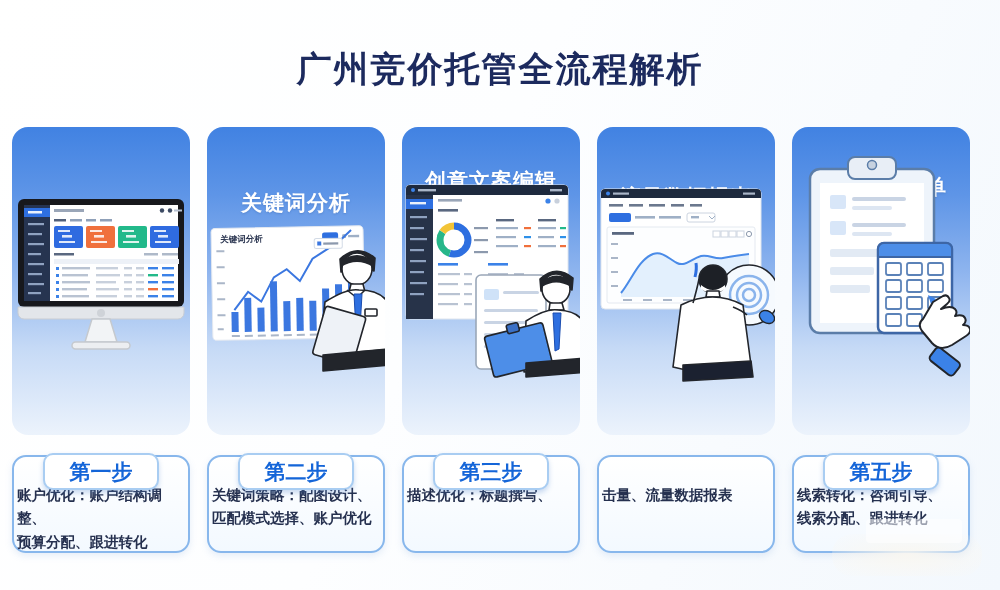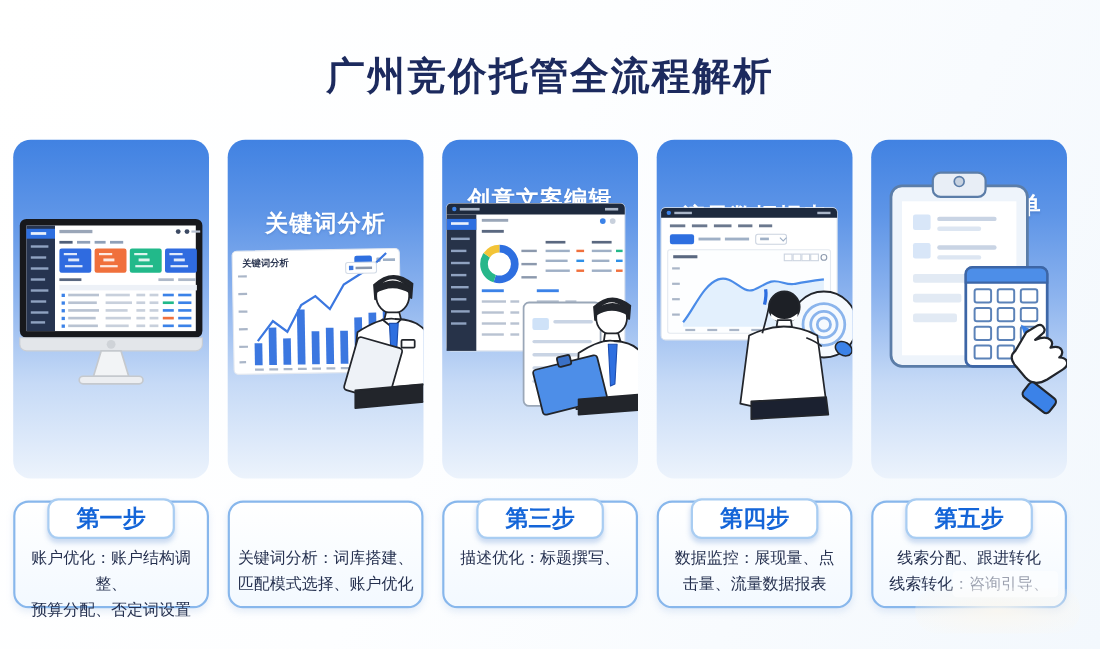--- a/index.html
+++ b/index.html
@@ -31,22 +31,22 @@
     border:2px solid #88b7ec;border-radius:14px;
     box-shadow:0 3px 7px rgba(120,160,215,.18);
   }
   .badge{
     position:absolute;top:-18px;left:50%;transform:translateX(-50%);
     width:112px;height:33px;background:#ffffff;border:2px solid #a9cdf2;border-radius:10px;
     box-shadow:0 3px 5px rgba(90,140,210,.30);
     color:#1465d8;font-size:21px;font-weight:bold;text-align:center;line-height:33px;z-index:2;margin-top:16px;
   }
   .desc-text{
-    position:absolute;top:40px;left:3px;right:3px;text-align:center;
-    font-size:14.5px;font-weight:normal;color:#25304f;line-height:1.62;
+    position:absolute;top:27px;left:3px;right:3px;
+    font-size:14.5px;font-weight:bold;color:#25304f;line-height:1.62;
   }
   .smudge{
     position:absolute;right:6px;bottom:8px;width:96px;height:24px;
     background:rgba(255,255,255,0.55);border-radius:4px;z-index:3;
   }
   .corner-watermark{
     position:absolute;right:18px;bottom:14px;width:150px;height:42px;
     background:radial-gradient(ellipse at center,rgba(250,247,240,0.9),rgba(250,247,240,0));
     border-radius:20px;
   }
@@ -168,21 +168,21 @@
           <circle cx="89" cy="186" r="4" fill="#cfd3d8"></circle>
           <polygon points="80,192 98,192 105,215 73,215" fill="#f2f4f6" stroke="#c5c9ce" stroke-width="1.5"></polygon>
           <rect x="60" y="215" width="58" height="7" rx="3.5" fill="#eceef1" stroke="#c5c9ce" stroke-width="1.5"></rect>
         </svg>
       </div>
       <div class="step-wrap">
         <div class="badge">第一步</div>
         <div class="desc-card">
           <div class="desc-text">
             <div>账户优化：账户结构调整、</div>
-            <div>预算分配、否定词设置</div>
+            <div>预算分配、跟进转化</div>
           </div>
         </div>
       </div>
     </div>
 
     <div class="col">
       <div class="illus-card">
         <div class="card-title ct2">关键词分析</div>
         <svg class="illus" width="178" height="308" viewBox="0 0 178 308">
 
@@ -243,23 +243,24 @@
             <polygon points="147,167 155,167 153,202 149,204" fill="#2e6fe0" stroke="#1b4db0" stroke-width="1"></polygon>
             <rect x="158" y="182" width="12" height="7" rx="1" fill="#ffffff"></rect>
             <g transform="rotate(16 134 206)">
               <rect x="112" y="184" width="42" height="50" rx="3" fill="#eef2f7"></rect>
             </g>
             <path d="M116,228 l64,-6 2,16 -66,6 z" fill="#22252b"></path>
           </g>
         </svg>
       </div>
       <div class="step-wrap">
+        <div class="badge">第二步</div>
         <div class="desc-card">
           <div class="desc-text">
-            <div>关键词分析：词库搭建、</div>
+            <div>关键词策略：配图设计、</div>
             <div>匹配模式选择、账户优化</div>
           </div>
         </div>
       </div>
     </div>
 
     <div class="col">
       <div class="illus-card">
         <div class="card-title ct3">创意文案编辑</div>
         <svg class="illus" width="178" height="308" viewBox="0 0 178 308">
@@ -438,24 +439,22 @@
             <path d="M110,164 l12,0 1,6 -14,0 z" fill="#ffffff"></path>
             <path d="M84,178 q32,-16 62,0 l8,60 q-40,12 -78,2 z" fill="#ffffff"></path>
             <path d="M96,176 q4,-14 6,-24" fill="none"></path>
             <path d="M98,150 q2,-8 1,-14" fill="none" stroke="#2e6fe0" stroke-width="3"></path>
             <path d="M136,180 q10,4 14,8" fill="none"></path>
             <path d="M86,238 l68,-4 2,16 -70,4 z" fill="#1b2130"></path>
           </g>
         </svg>
       </div>
       <div class="step-wrap">
-        <div class="badge">第四步</div>
         <div class="desc-card">
           <div class="desc-text">
-            <div>数据监控：展现量、点</div>
             <div>击量、流量数据报表</div>
           </div>
         </div>
       </div>
     </div>
 
     <div class="col">
       <div class="illus-card">
         <div class="card-title ct5">客户线索表单</div>
         <svg class="illus" width="178" height="308" viewBox="0 0 178 308">
@@ -501,22 +500,22 @@
             <g transform="rotate(38 152 234)">
               <rect x="138" y="226" width="30" height="16" rx="4" fill="#3b82e8"></rect>
             </g>
           </g>
         </svg>
       </div>
       <div class="step-wrap">
         <div class="badge">第五步</div>
         <div class="desc-card">
           <div class="desc-text">
+            <div>线索转化：咨询引导、</div>
             <div>线索分配、跟进转化</div>
-            <div>线索转化：咨询引导、</div>
           </div>
           <div class="smudge"></div>
         </div>
       </div>
     </div>
 
   </div>
 
   <div class="corner-watermark"></div>
 </div>

